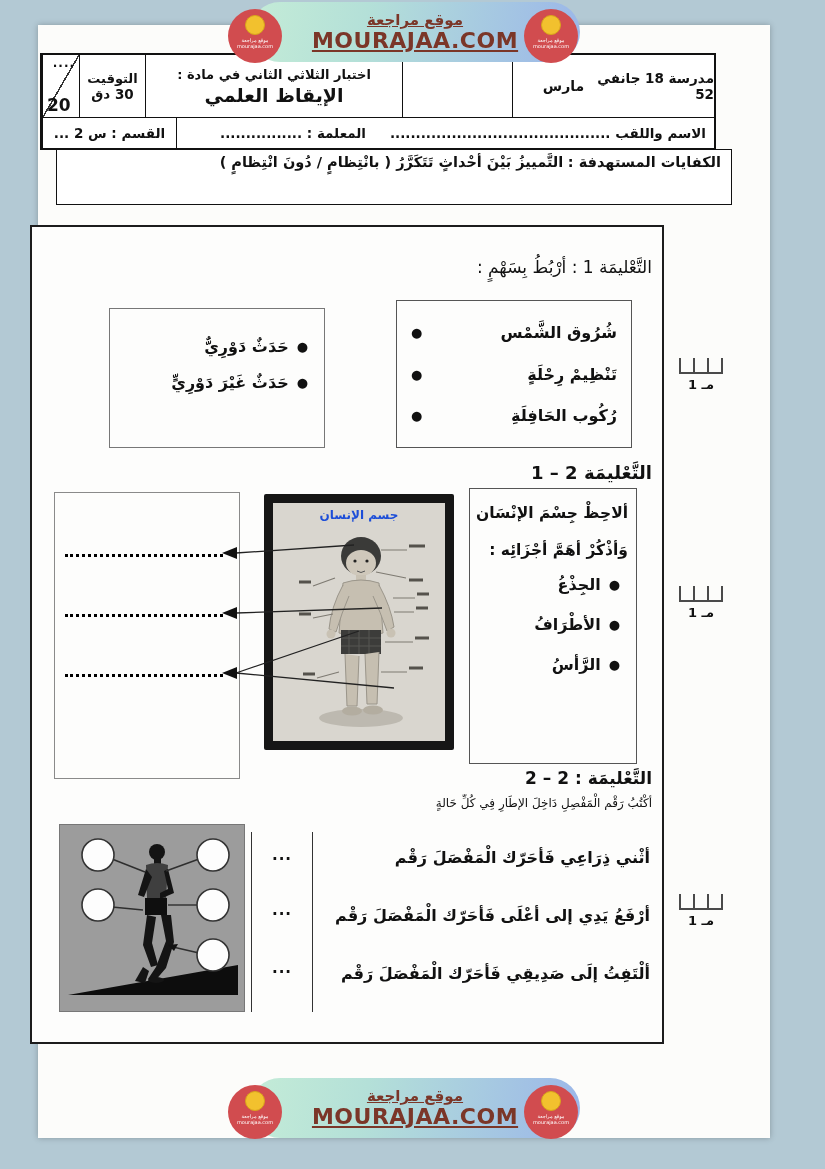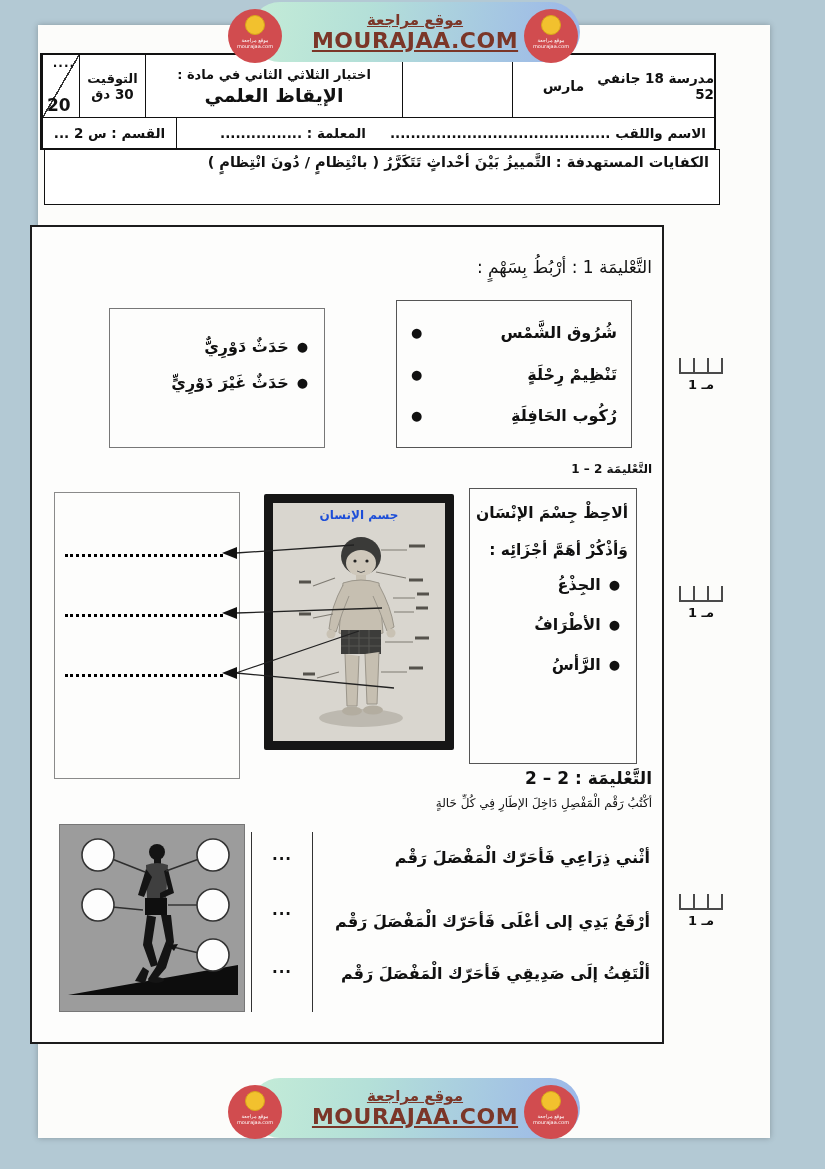--- a/index.html
+++ b/index.html
@@ -46,21 +46,21 @@
   .c-timing .l2{font-size:13.5px;font-weight:bold;}
   .c-score{flex:1;position:relative;
     background:linear-gradient(to top left,transparent 48.8%,#333 48.8%,#333 51.2%,transparent 51.2%);}
   .c-score .dots{position:absolute;top:1px;right:4px;font-size:12px;font-weight:bold;letter-spacing:1px;}
   .c-score .max{position:absolute;bottom:2px;left:4px;font-size:17px;font-weight:bold;}
   .c-name{flex:1;align-items:flex-start;padding-right:8px;font-size:13.5px;font-weight:bold;white-space:nowrap;overflow:hidden;}
   .c-teacher{width:200px;align-items:flex-start;padding-right:10px;font-size:13.5px;font-weight:bold;}
   .c-class{width:134px;font-size:13.5px;font-weight:bold;}
 
   
-  .comp{position:absolute;left:44px;top:149px;width:676px;height:56px;border:1.5px solid #111;background:#fff;
+  .comp{position:absolute;left:56px;top:149px;width:676px;height:56px;border:1.5px solid #111;background:#fff;
     box-sizing:border-box;padding:4px 10px;font-size:14.5px;}
   .comp .lab{font-weight:bold;}
   .comp .l1{font-weight:bold;}
   .comp .l2{font-weight:bold;text-align:center;margin-top:3px;}
 
   
   .main{position:absolute;left:30px;top:225px;width:630px;height:815px;border:2.5px solid #1c1c1c;background:#fdfdfc;box-sizing:content-box;}
 
   
   .mark{position:absolute;left:674px;width:54px;text-align:center;}
@@ -71,21 +71,21 @@
   .s1-title{position:absolute;top:30px;right:10px;font-size:17px;font-weight:normal;}
   .s1-right-box{position:absolute;left:364px;top:73px;width:236px;height:148px;border:1.2px solid #555;
     box-sizing:border-box;display:flex;flex-direction:column;justify-content:space-evenly;padding:0 14px;}
   .match-item{display:flex;justify-content:space-between;align-items:center;font-size:16px;font-weight:bold;}
   .dot{font-size:13px;line-height:1;}
   .s1-left-box{position:absolute;left:77px;top:81px;width:216px;height:140px;border:1.2px solid #777;
     box-sizing:border-box;padding:28px 16px 0 6px;}
   .bullet-item{font-size:16px;font-weight:bold;margin-bottom:17px;display:flex;align-items:center;gap:8px;}
 
   
-  .s2-title{position:absolute;top:235px;right:10px;font-size:12px;font-weight:bold;}
+  .s2-title{position:absolute;top:235px;right:10px;font-size:18px;font-weight:bold;}
   .s2-box{position:absolute;left:437px;top:261px;width:168px;height:276px;border:1.2px solid #555;
     box-sizing:border-box;padding:12px 8px 0 4px;}
   .s2-box .pline{font-size:15.5px;font-weight:bold;margin:0 0 12px;line-height:1.6;}
   .s2-box .bullet-item{margin-bottom:21px;padding-right:8px;}
 
   .poster{position:absolute;left:232px;top:267px;width:190px;height:256px;background:#161616;
     box-sizing:border-box;padding:9px;border-radius:2px;}
   .poster-inner{width:100%;height:100%;background:#d9d6cf;position:relative;overflow:hidden;}
   .poster-title{text-align:center;font-size:12px;font-weight:bold;color:#1d4ed8;padding-top:5px;}
 
@@ -97,21 +97,21 @@
 
   
   .s3-title{position:absolute;top:541px;right:10px;font-size:17px;font-weight:bold;}
   .s3-intro{position:absolute;top:569px;right:10px;font-size:12px;font-weight:normal;}
   .s3-img{position:absolute;left:27px;top:597px;width:186px;height:188px;background:#9c9c9c;border:1px solid #777;box-sizing:border-box;}
   .s3-frames{position:absolute;left:219px;top:605px;width:60px;height:180px;
     border-left:1.5px solid #333;border-right:1.5px solid #333;}
   .fdots{position:absolute;width:100%;text-align:center;font-size:15px;font-weight:bold;letter-spacing:1px;}
   .fd1{top:14px;} .fd2{top:69px;} .fd3{top:127px;}
   .s3-row{position:absolute;right:12px;width:336px;font-size:16px;font-weight:bold;text-align:right;}
-  .sr1{top:621px;} .sr2{top:679px;margin-top:6px;} .sr3{top:737px;}
+  .sr1{top:621px;} .sr2{top:679px;} .sr3{top:737px;}
 </style>
 </head>
 <body>
 
 <div class="page"></div>
 
 <div class="banner top">
   <div class="pill">
     <div class="ar">موقع مراجعة</div>
     <div class="en">MOURAJAA.COM</div>

